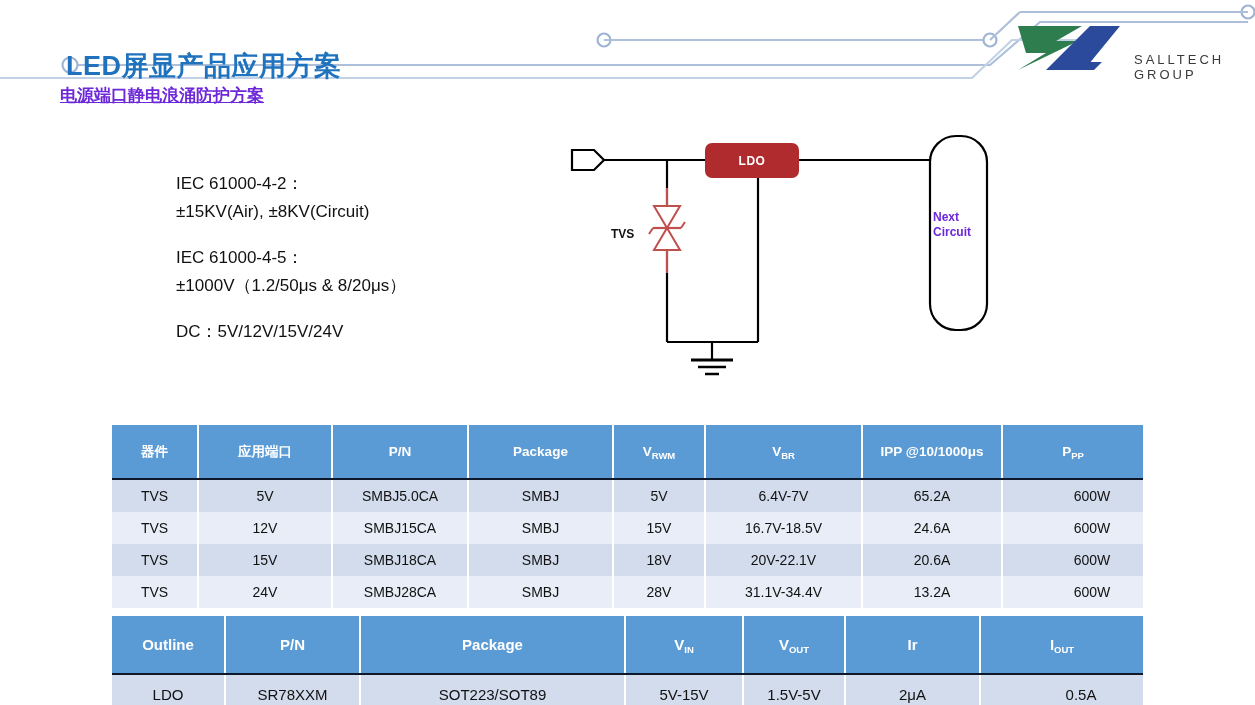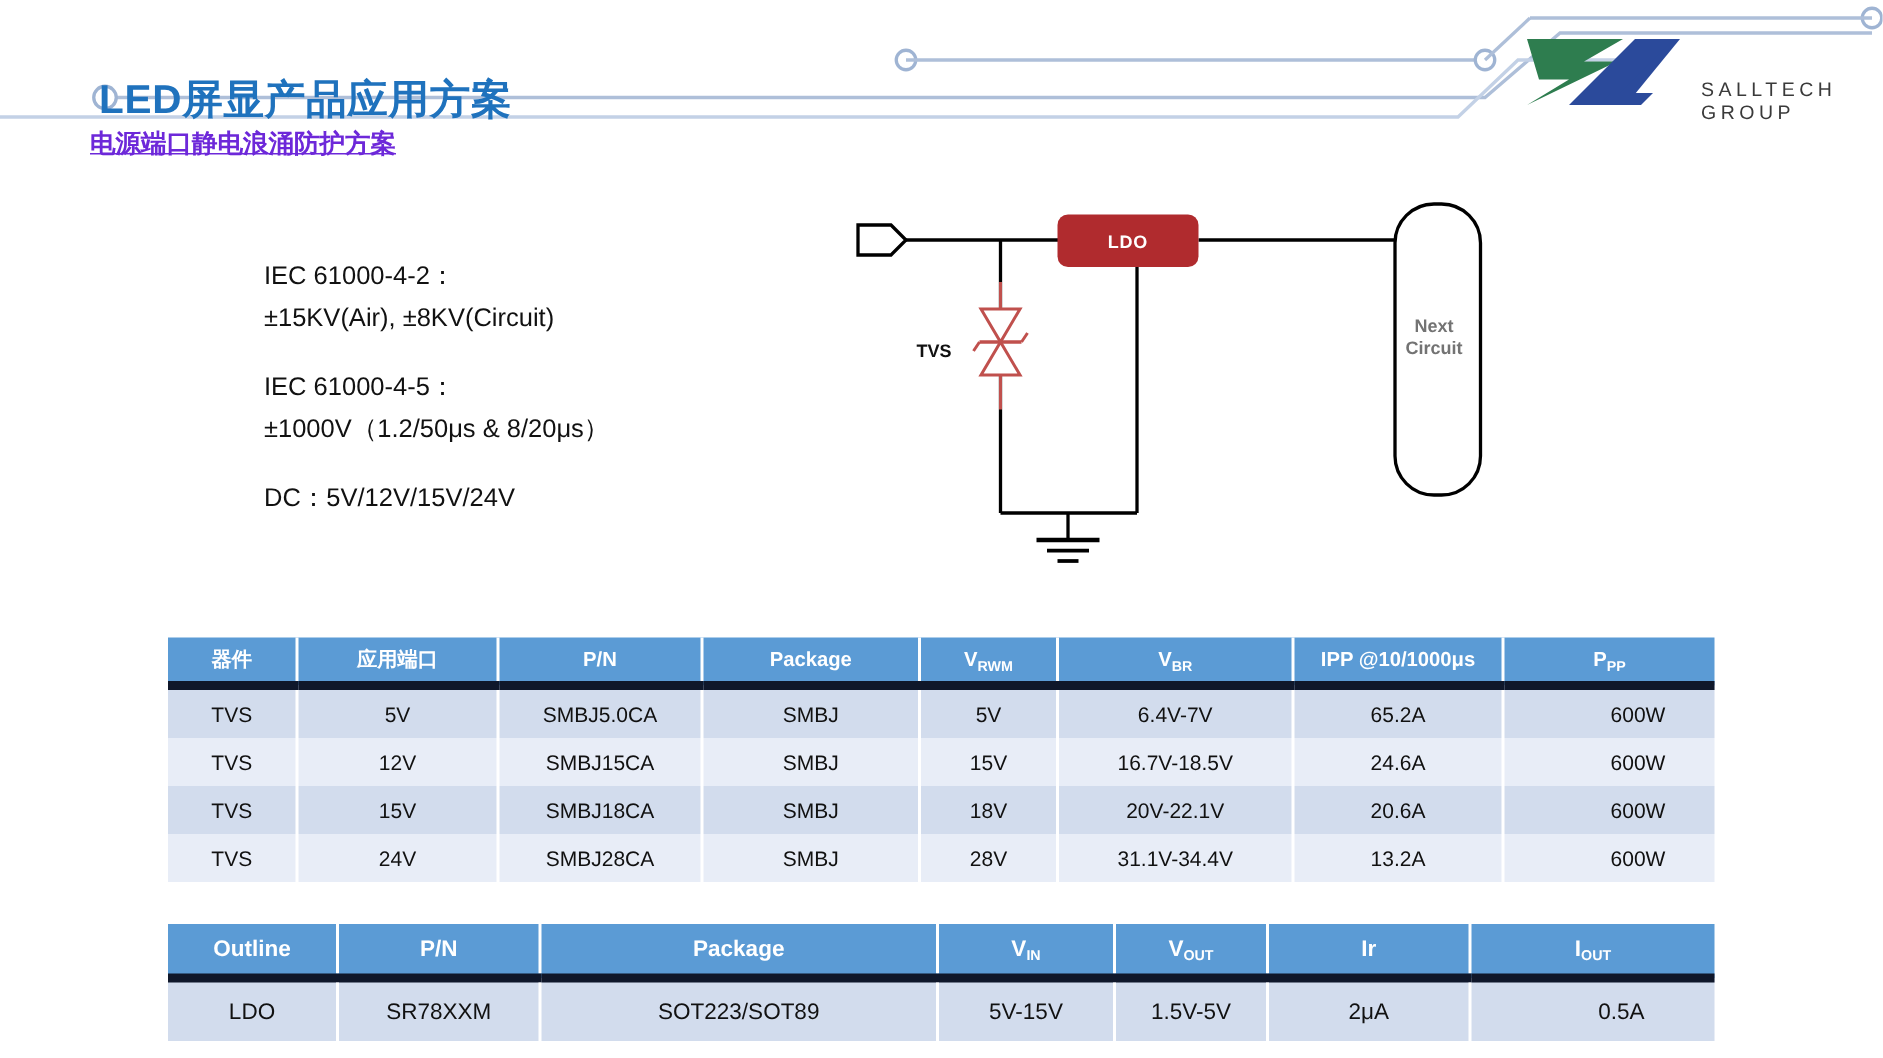--- a/index.html
+++ b/index.html
@@ -49,31 +49,31 @@
     background:#b02b2e;border-radius:7px;
     color:#fff;font-size:12px;font-weight:bold;
     display:flex;align-items:center;justify-content:center;letter-spacing:.5px;
   }
   .tvs-lbl{
     position:absolute;left:611px;top:227px;
     font-size:12px;font-weight:bold;color:#111;
   }
   .next-lbl{
     position:absolute;left:933px;top:210px;width:46px;
-    font-size:12px;font-weight:bold;color:#737373;
-    text-align:center;line-height:15px;
+    font-size:12px;font-weight:bold;color:#6d28d9;
+    line-height:15px;
   }
 
   
   .tbl{position:absolute;border-collapse:collapse;table-layout:fixed;}
   .tbl th{
     background:#5b9bd5;color:#fff;font-weight:bold;
     font-size:13.5px;text-align:center;
-    border-right:2px solid #fff;border-bottom:6px solid #0f172a;
-    padding:0;
+    border-right:2px solid #fff;border-bottom:2px solid #0f172a;
+    padding:12px;
   }
   .tbl th:last-child{border-right:none;}
   .tbl td{
     font-size:14px;color:#111;text-align:center;
     border-right:2px solid #fff;padding:0;
   }
   .tbl td:last-child{border-right:none;padding-left:38px;}
   .tbl sub{font-size:9.5px;vertical-align:baseline;position:relative;top:3px;margin-top:20px;}
 
   #tbl-tvs{left:112px;top:425px;}

